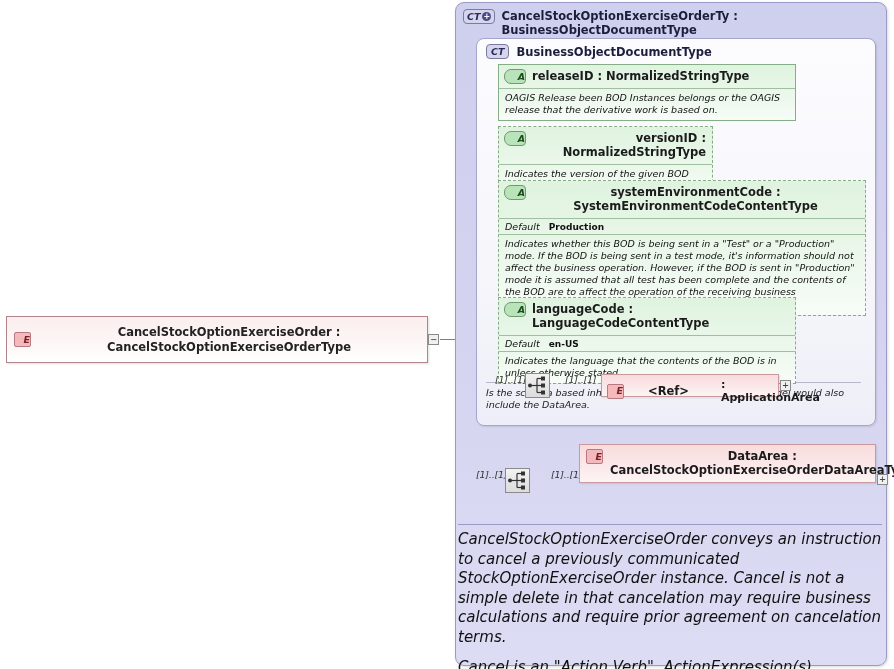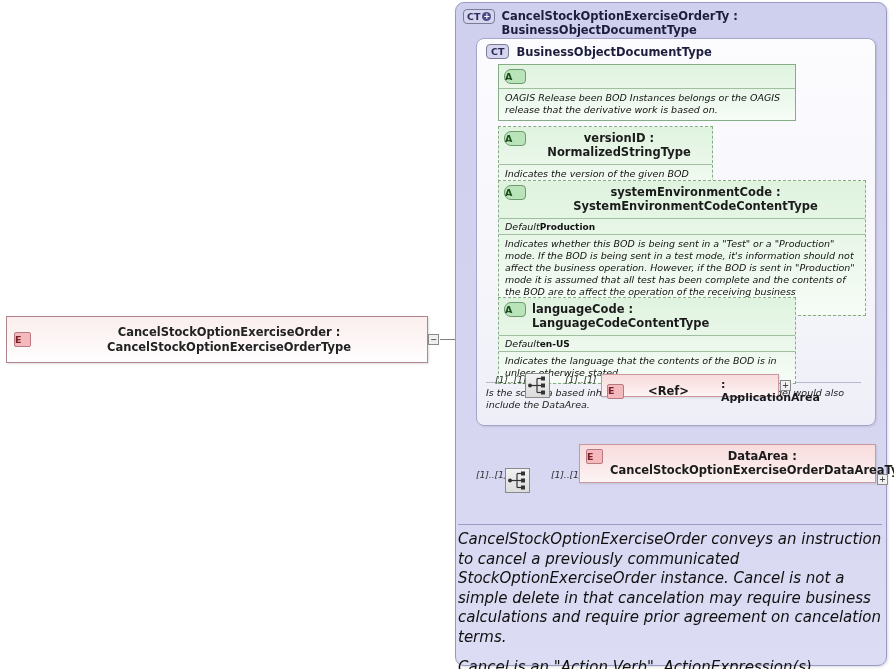--- a/index.html
+++ b/index.html
@@ -23,27 +23,28 @@
     white-space: nowrap;
   }
   .line { background: #808080; position: absolute; }
   .hline { height: 1px; }
   .vline { width: 1px; }
 
   
   .badge {
     display: inline-flex;
     align-items: center;
-    justify-content: space-between;
+    justify-content: flex-end;
     border: 1px solid #7a7a9a;
     border-radius: 4px;
     font-size: 9.5px;
     font-weight: bold;
     line-height: 1;
     flex: 0 0 auto;
+    font-style: italic;
   }
   .badge-ct {
     background: #d5d5ee;
     color: #2a2a5a;
     height: 15px;
     padding: 0 3px;
     gap: 2px;
   }
   .badge-ct .plus {
     display:inline-block; width:9px; height:9px;
@@ -138,21 +139,21 @@
   }
   .attrbox.dashed { border: 1px dashed #86ae86; }
   .attrbox .ahdr {
     display: flex; align-items: flex-start; padding: 4px 6px 4px 5px;
   }
   .attrbox .ahdr .atxt {
     font-size: 11.5px; font-weight: bold; color: #1b1b1b;
     margin-left: 6px; line-height: 1.25; flex: 1; text-align: center;
   }
   .attrbox .defrow {
-    display: flex; align-items: baseline;
+    display: flex; gap: 9px; align-items: baseline;
     border-top: 1px solid #9fbf9f;
     padding: 2px 0 2px 6px;
   }
   .attrbox .defrow .k { font-style: italic; font-size: 9.5px; color: #111; }
   .attrbox .defrow .v { font-size: 9px; font-weight: bold; color: #111; }
   .attrbox .doc {
     border-top: 1px solid #9fbf9f;
     padding: 3px 6px 4px 6px;
     font-style: italic; font-size: 9.5px; color: #111; line-height: 1.28;
   }
@@ -239,30 +240,31 @@
       <span class="title">BusinessObjectDocumentType</span>
     </div>
     <div class="inherit-note">Is the schema based inheritance for all BODs. The logical model would also include the DataArea.</div>
   </div>
 
   <div class="attrbox" style="left:498px; top:64px; width:298px;">
     <div class="ahdr">
       <span class="badge badge-a">
           <span>A</span>
         </span>
+      <span class="atxt" style="text-align:left;">releaseID : NormalizedStringType</span>
     </div>
     <div class="doc">OAGIS Release been BOD Instances belongs or the OAGIS release that the derivative work is based on.</div>
   </div>
 
   <div class="attrbox dashed" style="left:498px; top:126px; width:215px;">
     <div class="ahdr">
       <span class="badge badge-a">
           <span>A</span>
         </span>
-      <span class="atxt" style="text-align:center;">versionID : NormalizedStringType</span>
+      <span class="atxt" style="text-align:right;">versionID : NormalizedStringType</span>
     </div>
     <div class="doc">Indicates the version of the given BOD definition.</div>
   </div>
 
   <div class="attrbox dashed" style="left:498px; top:180px; width:368px;">
     <div class="ahdr">
       <span class="badge badge-a">
           <span>A</span>
         </span>
       <span class="atxt">systemEnvironmentCode : SystemEnvironmentCodeContentType</span>

